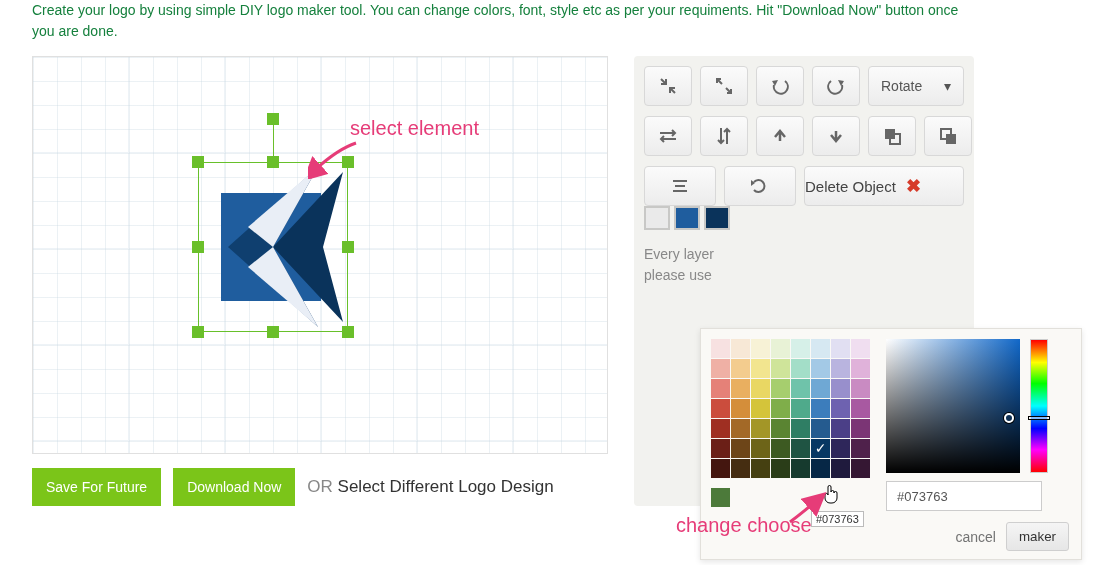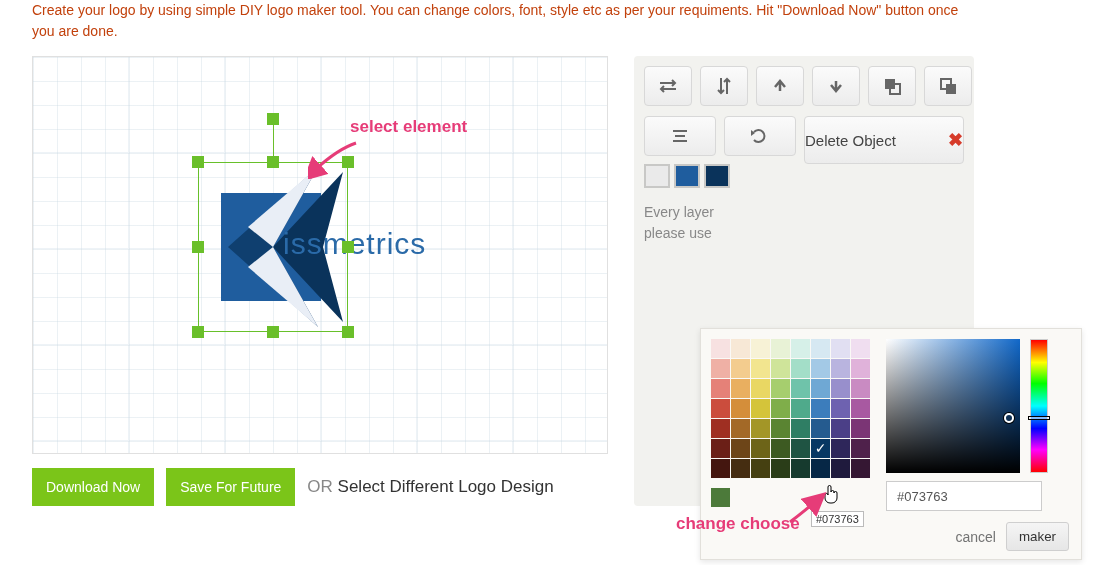--- a/index.html
+++ b/index.html
@@ -1,19 +1,19 @@
 <!DOCTYPE html>
 <html><head>
 <meta charset="utf-8">
 <style>
   * { box-sizing: border-box; margin: 0; padding: 0; }
   body { font-family: Arial, Helvetica, sans-serif; background: #fff; color: #333; width: 1115px; height: 565px; overflow: hidden; position: relative; }
   .page { padding: 0 32px; }
   h1 { font-size: 28px; font-weight: 700; color: #222; margin-top: 2px; margin-bottom: 10px; }
-  .subtitle { color: #c2410c; font-size: 14px; line-height: 1.5; margin-bottom: 14px; max-width: 950px; }
+  .subtitle { color: #15803d; font-size: 14px; line-height: 1.5; margin-bottom: 14px; max-width: 950px; }
   .content { display: flex; gap: 26px; }
   .canvas-wrap { width: 576px; }
   .canvas { width: 576px; height: 398px; border: 1px solid #e0e0e0; position: relative;
     background-color: #fff;
     background-image:
       linear-gradient(#eef3f7 1px, transparent 1px),
       linear-gradient(90deg, #eef3f7 1px, transparent 1px);
     background-size: 96px 96px;
     background-position: -1px -1px;
   }
@@ -32,40 +32,40 @@
   .selection .h-tr { right: -7px; top: -7px; }
   .selection .h-bl { left: -7px; bottom: -7px; }
   .selection .h-br { right: -7px; bottom: -7px; }
   .selection .h-ml { left: -7px; top: 50%; margin-top: -6px; }
   .selection .h-mr { right: -7px; top: 50%; margin-top: -6px; }
   .selection .h-mt { top: -7px; left: 50%; margin-left: -6px; }
   .selection .h-mb { bottom: -7px; left: 50%; margin-left: -6px; }
   .selection .rotline { position: absolute; left: 50%; top: -40px; width: 1px; height: 33px; background: #6abf2a; }
   .selection .rot { position: absolute; left: 50%; top: -50px; margin-left: -6px; width: 12px; height: 12px; background: #6abf2a; }
   .logo-shape { position: absolute; left: 170px; top: 110px; width: 140px; height: 160px; }
-  .annot { position: absolute; color: #e63c78; font-weight: 700; font-size: 17px; pointer-events: none; text-align: right; }
+  .annot { position: absolute; color: #e63c78; font-weight: 400; font-size: 20px; pointer-events: none; text-align: right; }
   .annot.sel { left: 317px; top: 60px; }
   .annot-arrow { position: absolute; pointer-events: none; }
   .annot-arrow.sel { left: 275px; top: 82px; }
   .actions { margin-top: 14px; display: flex; align-items: center; gap: 12px; }
   .btn-green { background: #7bc519; color: #fff; border: none; padding: 11px 14px; font-size: 14px; cursor: pointer; }
   .or-text { color: #888; font-size: 17px; }
   .or-text .dark { color: #333; }
 
   
   .panel { width: 340px; background: #f2f2ef; padding: 10px; border-radius: 4px; position: relative; }
   .tool-rows { display: flex; flex-direction: column; gap: 10px; }
   .tool-row { display: flex; gap: 8px; }
   .tbtn { flex: 0 0 48px; height: 40px; display: flex; align-items: center; justify-content: center;
     background: linear-gradient(#fbfbfb, #ececec); border: 1px solid #d8d8d8; border-radius: 4px; cursor: pointer; color: #555; }
   .tbtn.wide { flex: 0 0 72px; }
   .rotate-select { height: 40px; flex: 1; background: linear-gradient(#fbfbfb, #ececec); border: 1px solid #d8d8d8; border-radius: 4px;
     display: flex; align-items: center; justify-content: space-between; padding: 0 12px; color: #555; font-size: 14px; cursor: pointer; }
-  .delete-btn { height: 48px; flex: 1; background: linear-gradient(#fbfbfb, #ececec); border: 1px solid #d8d8d8; border-radius: 4px;
-    display: flex; align-items: center; justify-content: space-between; gap: 10px; color: #444; font-size: 15px; cursor: pointer; }
+  .delete-btn { height: 40px; flex: 1; background: linear-gradient(#fbfbfb, #ececec); border: 1px solid #d8d8d8; border-radius: 4px;
+    display: flex; align-items: center; justify-content: flex-start; gap: 10px; color: #444; font-size: 15px; cursor: pointer; }
   .delete-btn .x { color: #d63b2a; font-weight: 900; font-size: 18px; }
   .sect-title { font-size: 14px; font-weight: 700; color: #333; margin: 18px 0 10px; }
   .swatches { display: flex; gap: 4px; }
   .swatch { width: 26px; height: 24px; border: 2px solid #c8c8c6; cursor: pointer; }
   .sw-0 { background: #eaeaea; }
   .sw-1 { background: #1f5d9e; }
   .sw-2 { background: #0a335b; }
   .hint { color: #888; font-size: 14px; margin-top: 14px; line-height: 1.5; }
 
   
@@ -115,21 +115,20 @@
   <div class="content">
     <div class="canvas-wrap">
       <div class="canvas">
         <svg class="logo-shape" viewBox="0 0 140 160">
           <rect x="18" y="26" width="100" height="108" fill="#1f5d9e"></rect>
           <polygon points="140,5 70,80 140,155 120,80" fill="#0a335b"></polygon>
           <polygon points="115,0 25,80 115,160 70,80" fill="#0f3f6f"></polygon>
           <polygon points="115,0 45,60 70,80" fill="#e9eef6"></polygon>
           <polygon points="115,160 45,100 70,80" fill="#e9eef6"></polygon>
         </svg>
-        <div class="logo-text">issmetrics</div>
         <div class="selection">
           <div class="rotline"></div>
           <div class="rot handle"></div>
           <div class="handle h-tl"></div>
           <div class="handle h-tr"></div>
           <div class="handle h-bl"></div>
           <div class="handle h-br"></div>
           <div class="handle h-ml"></div>
           <div class="handle h-mr"></div>
           <div class="handle h-mt"></div>
@@ -139,30 +138,58 @@
         <svg class="annot-arrow sel" width="50" height="40">
           <defs>
               <marker id="ah1" markerWidth="8" markerHeight="8" refX="2" refY="4" orient="auto">
                 <path d="M0,0 L8,4 L0,8 Z" fill="#e63c78"></path>
               </marker>
             </defs>
           <path d="M48,4 Q30,10 8,30" stroke="#e63c78" stroke-width="3" fill="none" marker-end="url(#ah1)"></path>
         </svg>
       </div>
       <div class="actions">
+        <button class="btn-green">Save For Future</button>
         <button class="btn-green">Download Now</button>
-        <button class="btn-green">Save For Future</button>
         <span class="or-text">
           <span>OR </span><span class="dark">Select Different Logo Design</span>
         </span>
       </div>
     </div>
 
     <div class="panel">
       <div class="tool-rows">
+        <div class="tool-row">
+          <div class="tbtn">
+              <svg width="18" height="18" viewBox="0 0 18 18">
+                <path d="M2 2 L7 7 M7 2 L7 7 L2 7 M16 16 L11 11 M11 16 L11 11 L16 11" stroke="#666" stroke-width="2" fill="none"></path>
+              </svg>
+            </div>
+          <div class="tbtn">
+              <svg width="18" height="18" viewBox="0 0 18 18">
+                <path d="M7 7 L2 2 M2 6 L2 2 L6 2 M11 11 L16 16 M16 12 L16 16 L12 16" stroke="#666" stroke-width="2" fill="none"></path>
+              </svg>
+            </div>
+          <div class="tbtn">
+              <svg width="20" height="18" viewBox="0 0 20 18">
+                <path d="M15 4 A7 7 0 1 1 4 8" stroke="#666" stroke-width="2" fill="none"></path>
+                <path d="M2 4 L5 9 L8 3 Z" fill="#666"></path>
+              </svg>
+            </div>
+          <div class="tbtn">
+              <svg width="20" height="18" viewBox="0 0 20 18">
+                <path d="M5 4 A7 7 0 1 0 16 8" stroke="#666" stroke-width="2" fill="none"></path>
+                <path d="M18 4 L15 9 L12 3 Z" fill="#666"></path>
+              </svg>
+            </div>
+          <div class="rotate-select">
+            <span>Rotate</span>
+            <span>▾</span>
+          </div>
+        </div>
         <div class="tool-row">
           <div class="tbtn">
               <svg width="20" height="14" viewBox="0 0 20 14">
                 <path d="M2 4 L16 4 M14 1 L17 4 L14 7 M18 10 L4 10 M6 7 L3 10 L6 13" stroke="#666" stroke-width="2" fill="none"></path>
               </svg>
             </div>
           <div class="tbtn">
               <svg width="14" height="20" viewBox="0 0 14 20">
                 <path d="M4 2 L4 16 M1 14 L4 17 L7 14 M10 18 L10 4 M7 6 L10 3 L13 6" stroke="#666" stroke-width="2" fill="none"></path>
               </svg>

